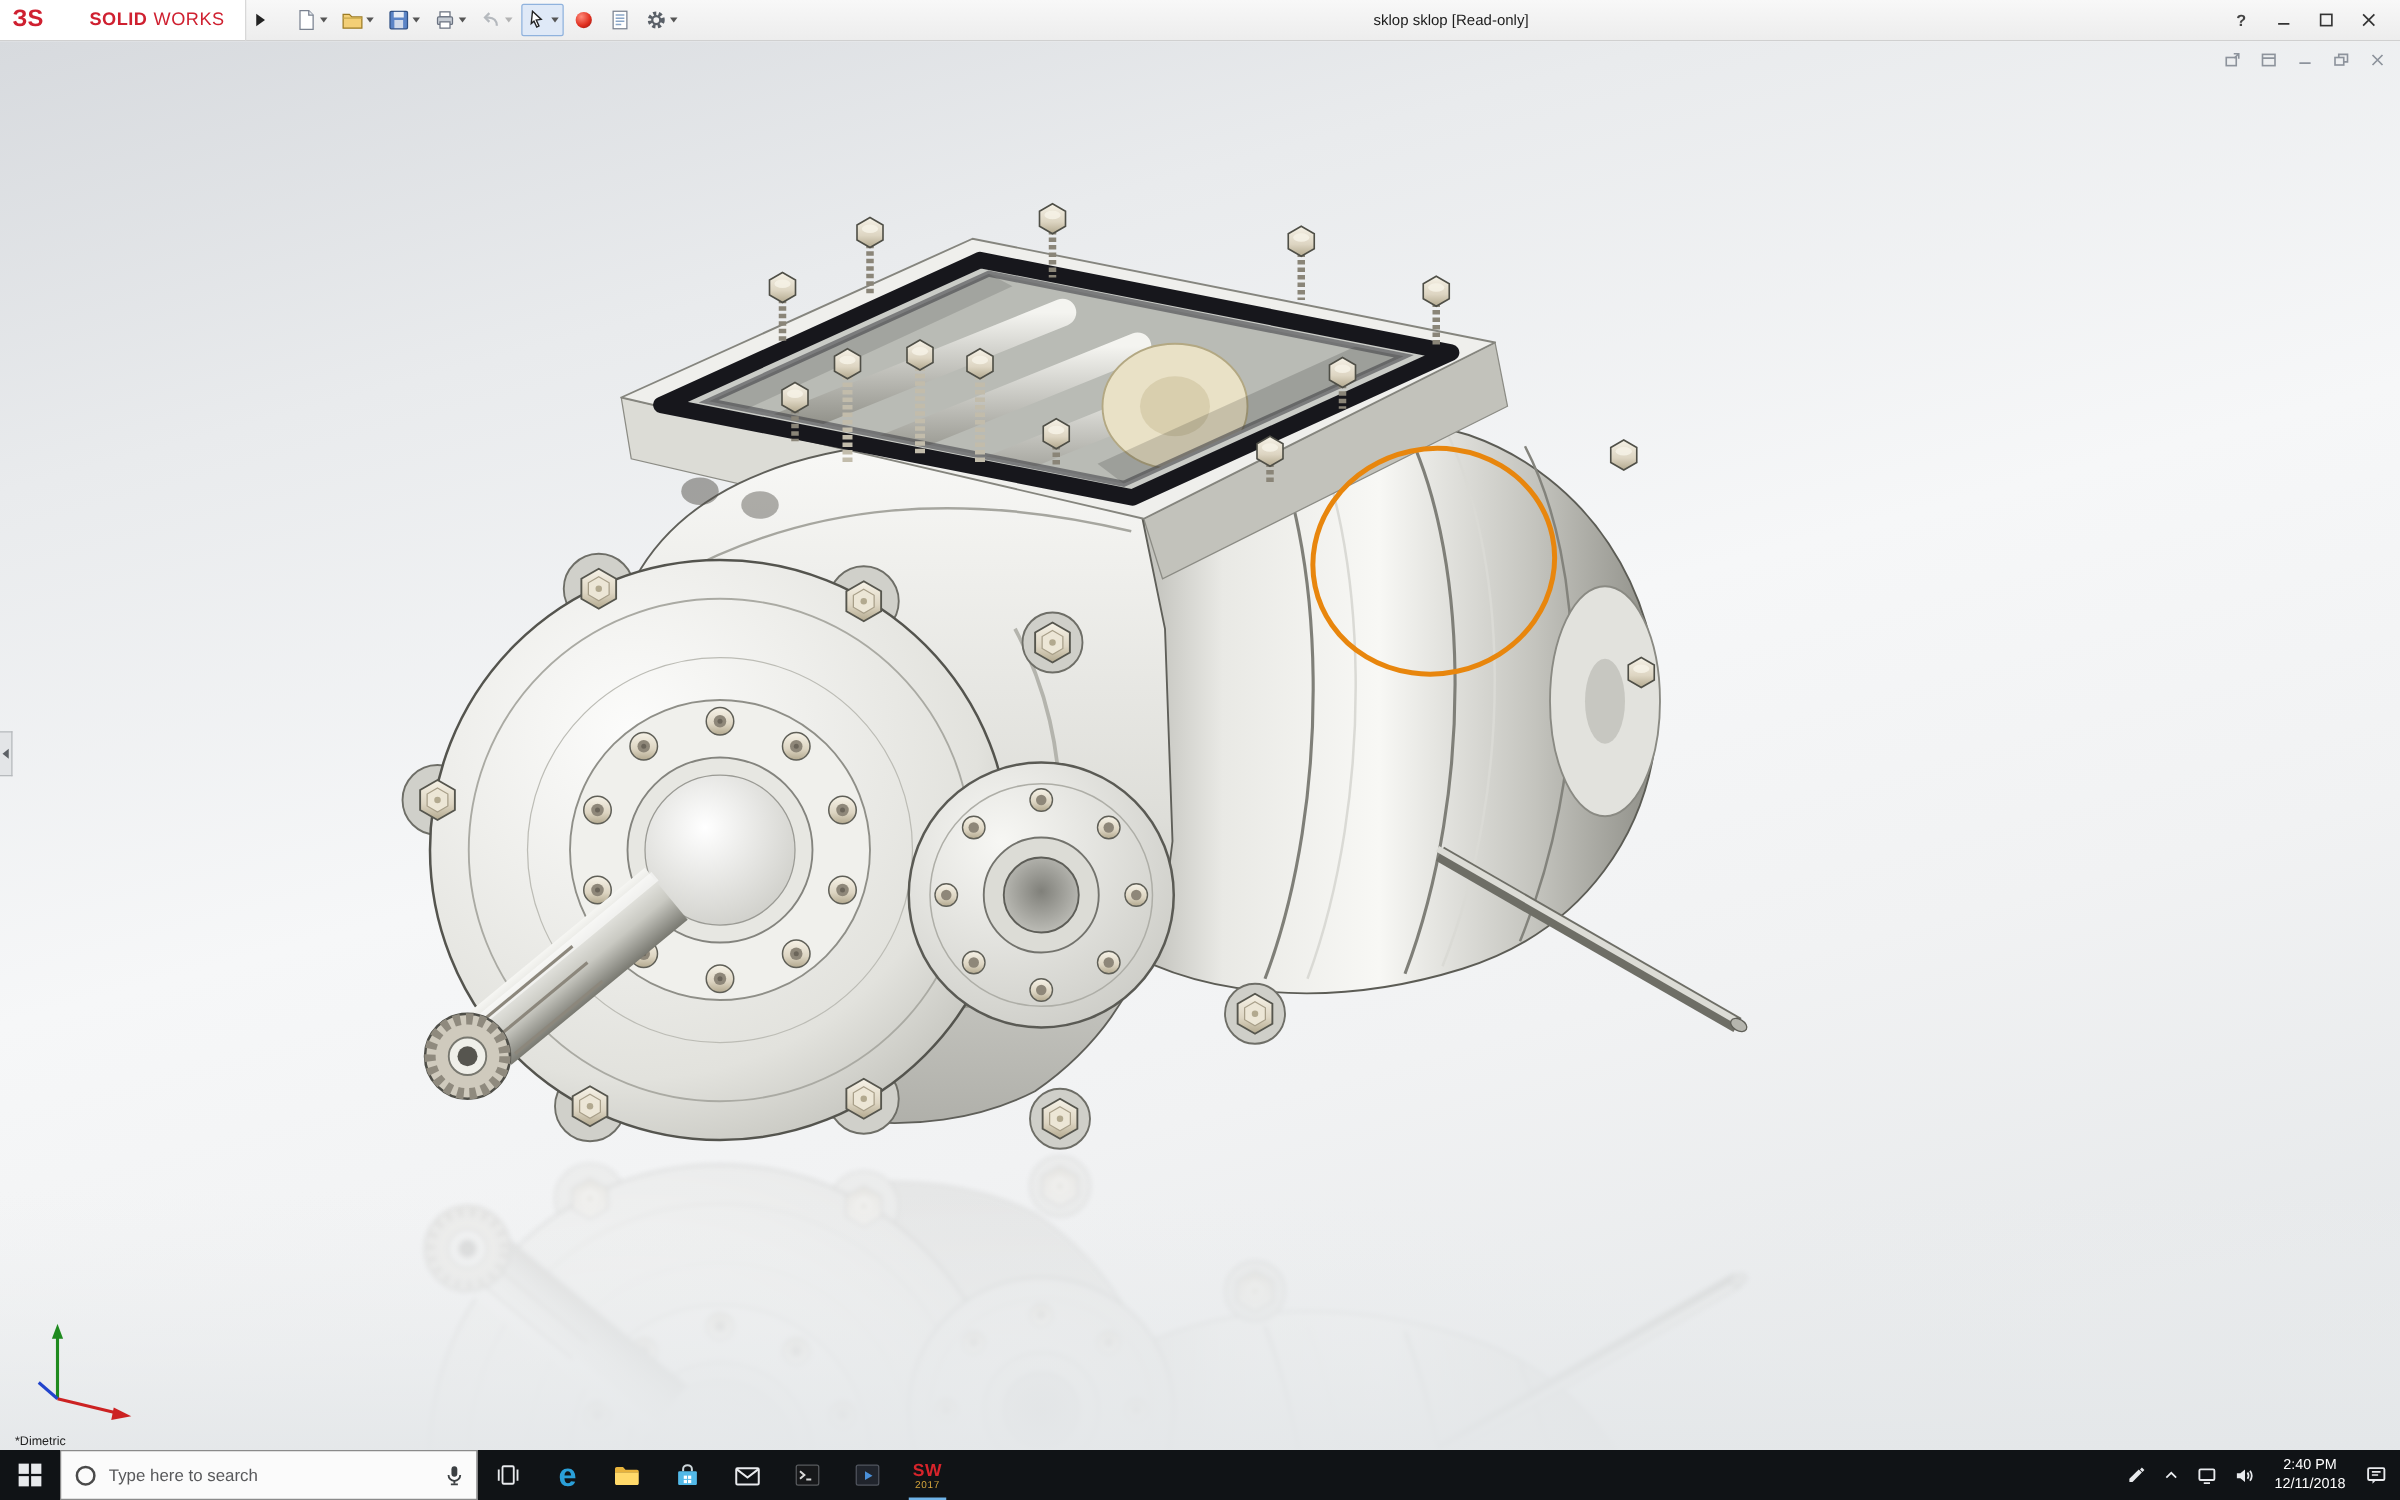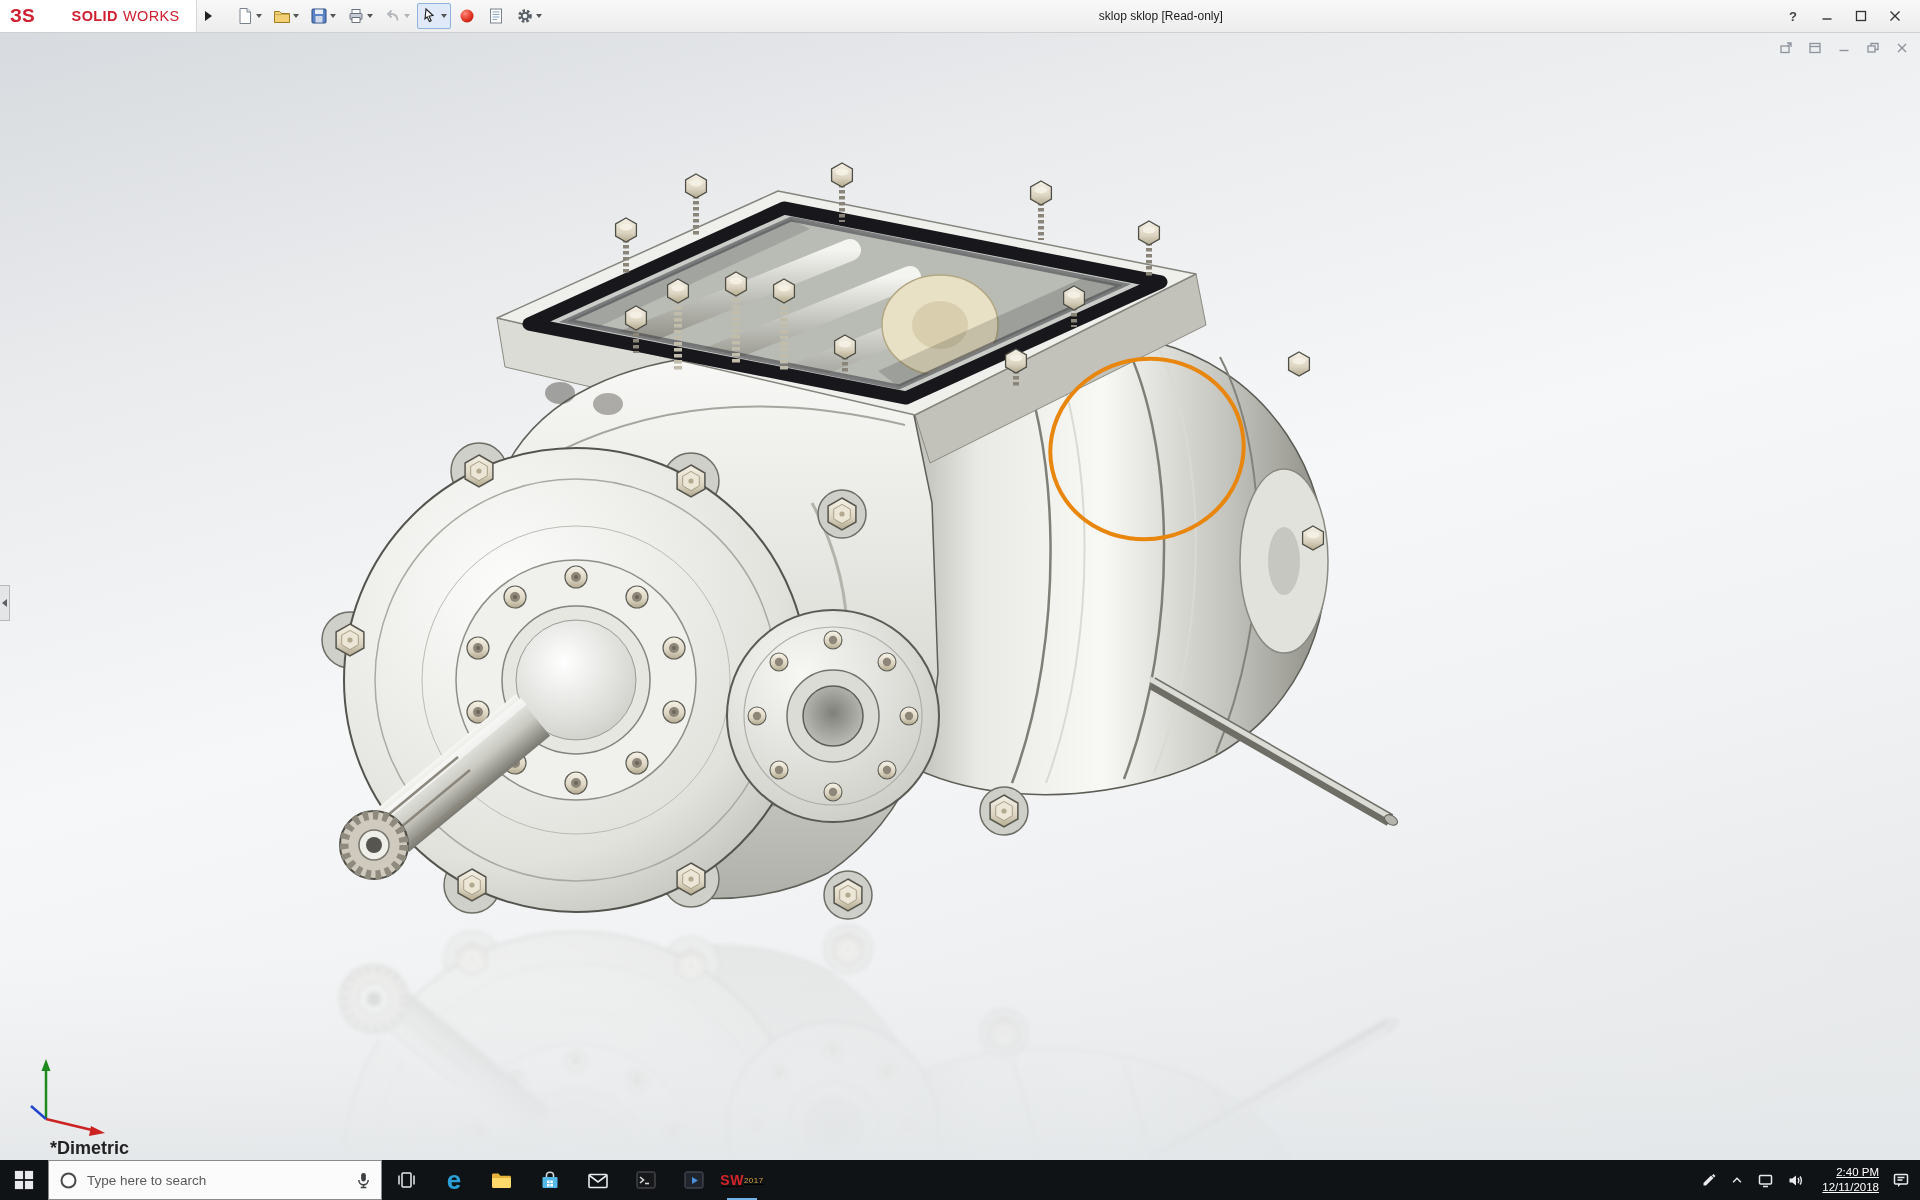--- a/index.html
+++ b/index.html
@@ -36,38 +36,38 @@
   
   .viewport { position:absolute; left:0; top:33px; width:1920px; height:1127px; overflow:hidden;
     background:linear-gradient(165deg,#d7dade 0%, #e9ebed 22%, #f6f7f8 48%, #f1f2f3 68%, #e2e5e7 100%); }
   .scene { position:absolute; left:0; top:0; display:block; }
   .doc-controls { position:absolute; top:7px; right:10px; display:flex; gap:13px; align-items:center; }
   .doc-controls .dc { width:16px; height:16px; display:flex; align-items:center; justify-content:center; cursor:pointer; }
   .left-tab { position:absolute; left:0; top:552px; width:10px; height:36px; background:#e3e5e7;
     border:1px solid #b7babd; border-left:none; display:flex; align-items:center; justify-content:center; cursor:pointer; }
   .tri-left { width:0; height:0; border-top:4px solid transparent; border-bottom:4px solid transparent;
     border-right:5px solid #5d6166; }
-  .view-label { position:absolute; left:12px; bottom:1px; font-size:18px; font-weight:700; color:#222;margin-left:38px; }
+  .view-label { position:absolute; left:12px; bottom:1px; font-size:10px; font-weight:400; color:#222; }
 
   
   .taskbar { position:absolute; left:0; top:1160px; width:1920px; height:40px; background:#101316;
     display:flex; align-items:stretch; }
   .start { width:48px; display:flex; align-items:center; justify-content:center; cursor:pointer; }
   .searchbox { width:334px; background:#fbfbfb; border:1px solid #8a8a8a; display:flex; align-items:center;
     gap:9px; padding:0 10px; cursor:text; }
   .searchbox .ph { font-size:13.5px; color:#58595b; flex:1; white-space:nowrap; }
   .tb-app { width:48px; display:flex; align-items:center; justify-content:center; cursor:pointer; position:relative; }
   .edge-e { color:#2a9fd8; font-weight:bold; font-size:26px; line-height:1; }
-  .sw-badge { display:flex; flex-direction:row; align-items:center; line-height:1;text-decoration:underline; }
+  .sw-badge { display:flex; flex-direction:column; align-items:center; line-height:1; }
   .sw-badge .sw-top { color:#d6242b; font-weight:bold; font-size:14px; letter-spacing:.5px; }
   .sw-badge .sw-yr { color:#d4a43c; font-size:8px; margin-top:1px; letter-spacing:.5px; }
   .runline { position:absolute; left:9px; right:9px; bottom:0; height:2px; background:#6fb3e8; }
   .tray { margin-left:auto; display:flex; align-items:center; gap:13px; padding-right:10px; }
   .tray .ti { display:flex; align-items:center; justify-content:center; cursor:pointer; }
-  .clock { text-align:right; color:#fff; font-size:11.5px; line-height:1.3; cursor:pointer; min-width:62px;text-decoration:underline; }
+  .clock { text-align:center; color:#fff; font-size:11.5px; line-height:1.3; cursor:pointer; min-width:62px; }
 </style>
 </head>
 <body>
 
 <div class="titlebar">
   <div class="logo">
     <span class="mark">ЗS</span>
     <span class="solid">SOLID</span>
       <span class="works">WORKS</span>
   </div>

